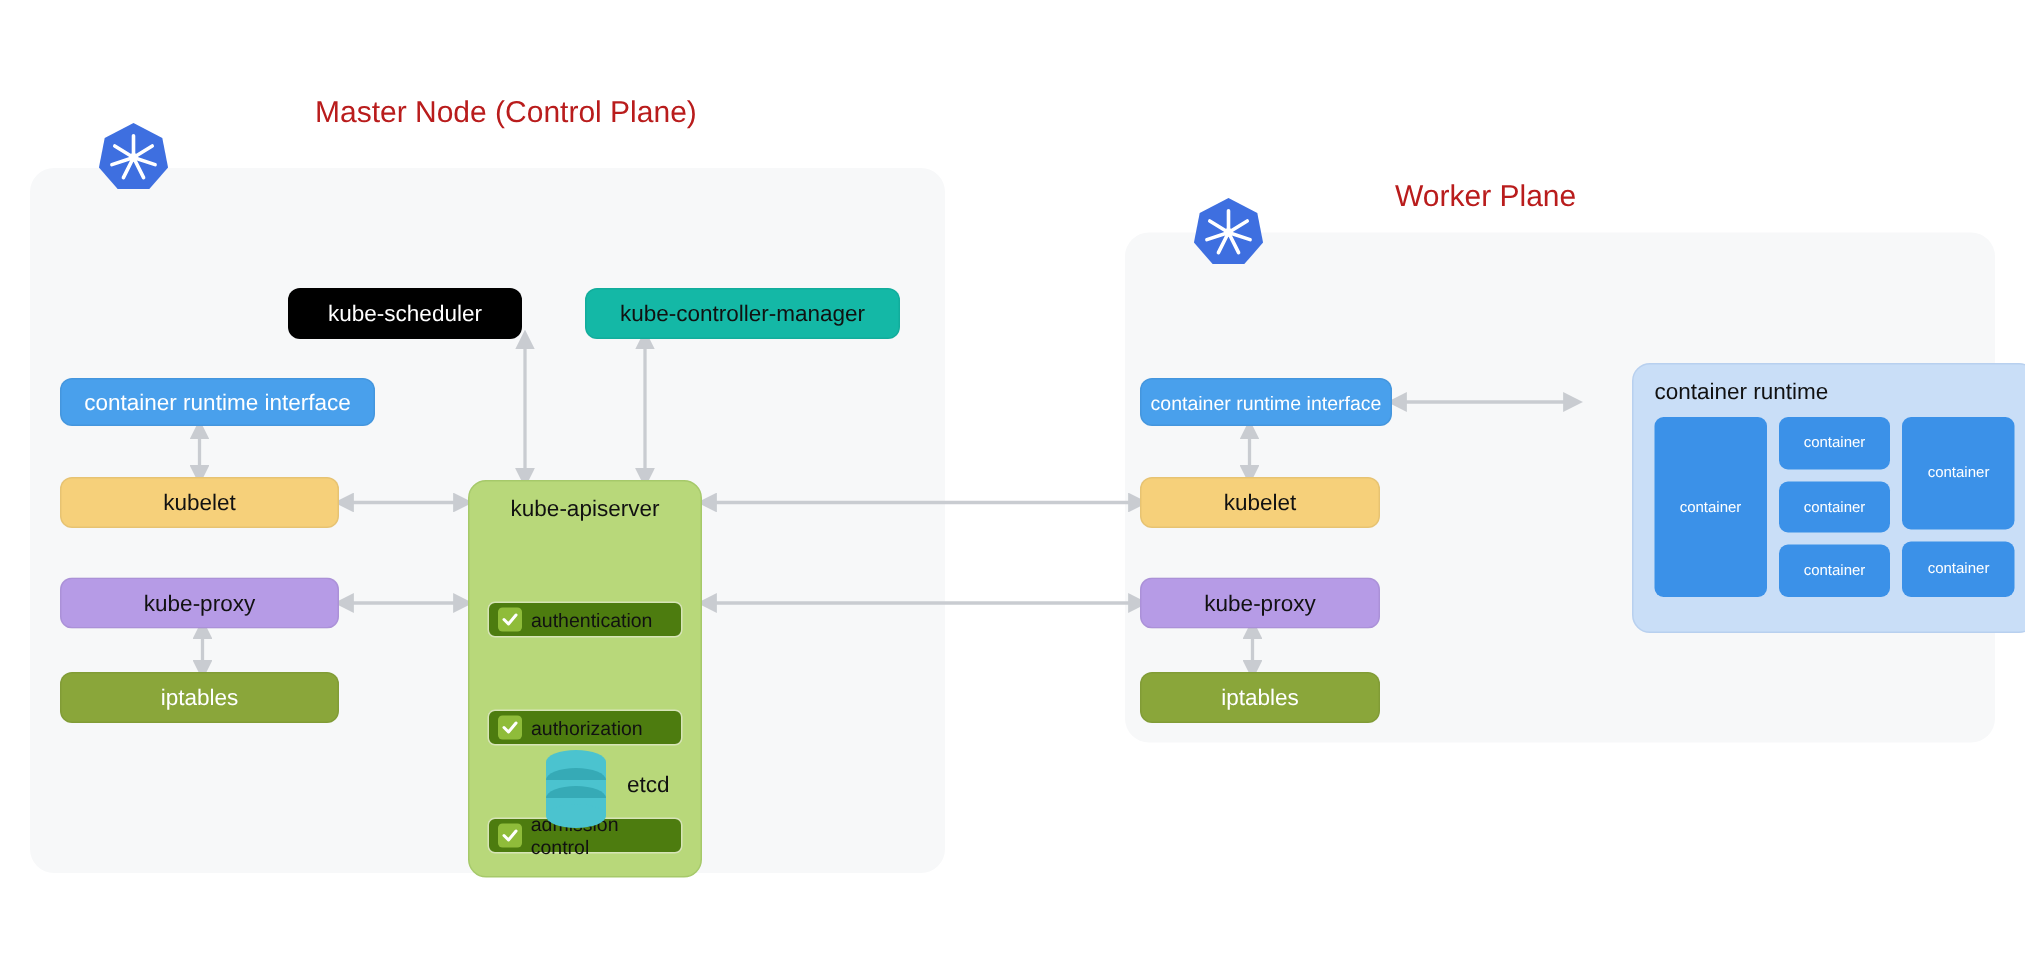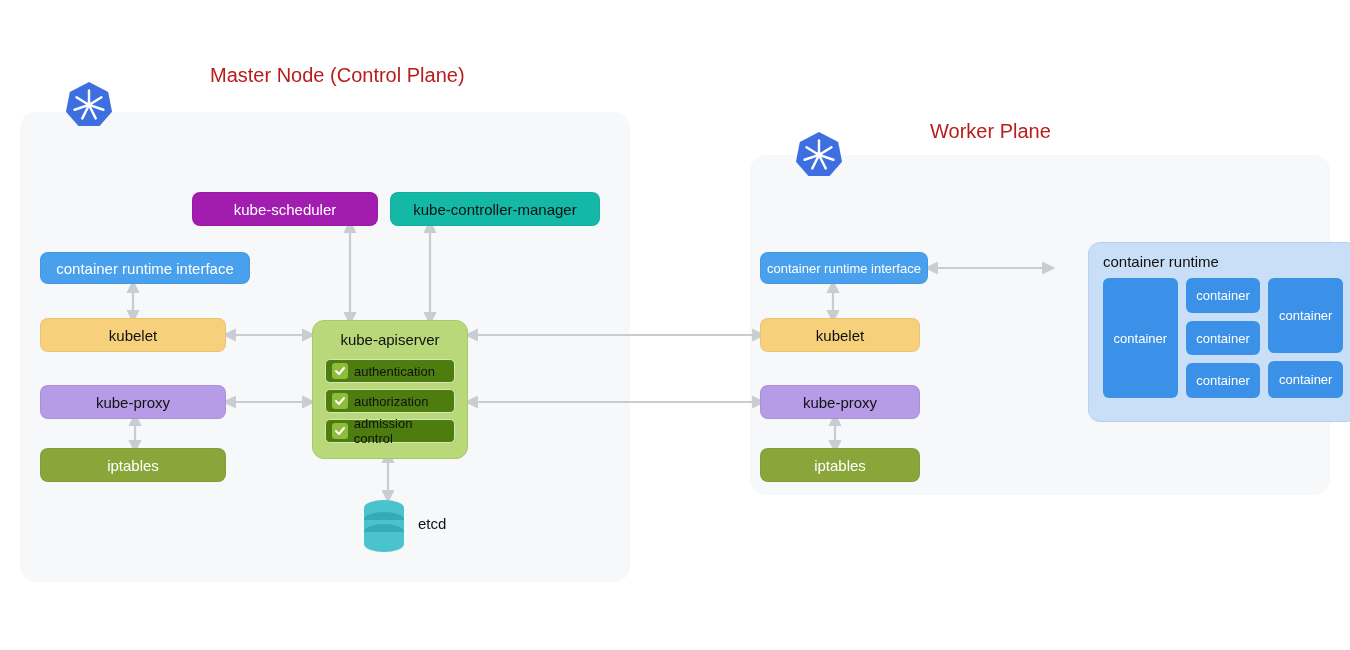--- a/index.html
+++ b/index.html
@@ -42,20 +42,21 @@
   .apiserver {
     position: absolute;
     border-radius: 12px;
     background: #b8d87a;
     border: 1px solid #a6c96a;
     box-sizing: border-box;
     display: flex;
     flex-direction: column;
     align-items: center;
     padding: 10px 10px 12px 10px;
+    gap: 42px;
   }
   .apiserver .label {
     font-size: 15px;
     margin-bottom: 8px;
   }
   .apiserver .pill {
     width: 130px;
     height: 24px;
     background: #4d7c0f;
     border: 1px solid #d7e4b7;
@@ -106,21 +107,21 @@
     gap: 8px;
     flex: 1;
   }
   .ct {
     background: #3b91e8;
     color: #fff;
     border-radius: 6px;
     display: flex;
     align-items: center;
     justify-content: center;
-    font-size: 13px;
+    font-size: 10px;
     flex: 1;
   }
   .ct.tall { flex: 3; }
   .ct.two  { flex: 2; }
   svg.arrows {
     position: absolute;
     left: 0; top: 0;
     width: 1350px;
     height: 650px;
     pointer-events: none;
@@ -187,21 +188,21 @@
       <line x1="50" y1="52" x2="20" y2="62"></line>
       <line x1="50" y1="52" x2="24" y2="36"></line>
     </g>
   </svg>
 
   <div class="box" style="left:40px;  top:252px; width:210px; height:32px; background:#49a0ec; color:#fff;">container runtime interface</div>
   <div class="box" style="left:40px;  top:318px; width:186px; height:34px; background:#f6d07a;">kubelet</div>
   <div class="box" style="left:40px;  top:385px; width:186px; height:34px; background:#b69be6;">kube-proxy</div>
   <div class="box" style="left:40px;  top:448px; width:186px; height:34px; background:#8aa63a; color:#fff;">iptables</div>
 
-  <div class="box" style="left:192px; top:192px; width:186px; height:34px; background:#a21caf; color:#fff;">kube-scheduler</div>
+  <div class="box" style="left:192px; top:192px; width:156px; height:34px; background:#000000; color:#fff;">kube-scheduler</div>
   <div class="box" style="left:390px; top:192px; width:210px; height:34px; background:#14b8a6;">kube-controller-manager</div>
 
   <div class="apiserver" style="left:312px; top:320px; width:156px;">
     <div class="label">kube-apiserver</div>
     <div class="pill">
       <span class="check">
           <svg viewBox="0 0 24 24">
             <path d="M4 12 L10 18 L20 6" stroke="#fff" stroke-width="4" fill="none" stroke-linecap="round" stroke-linejoin="round"></path>
           </svg>
         </span>

